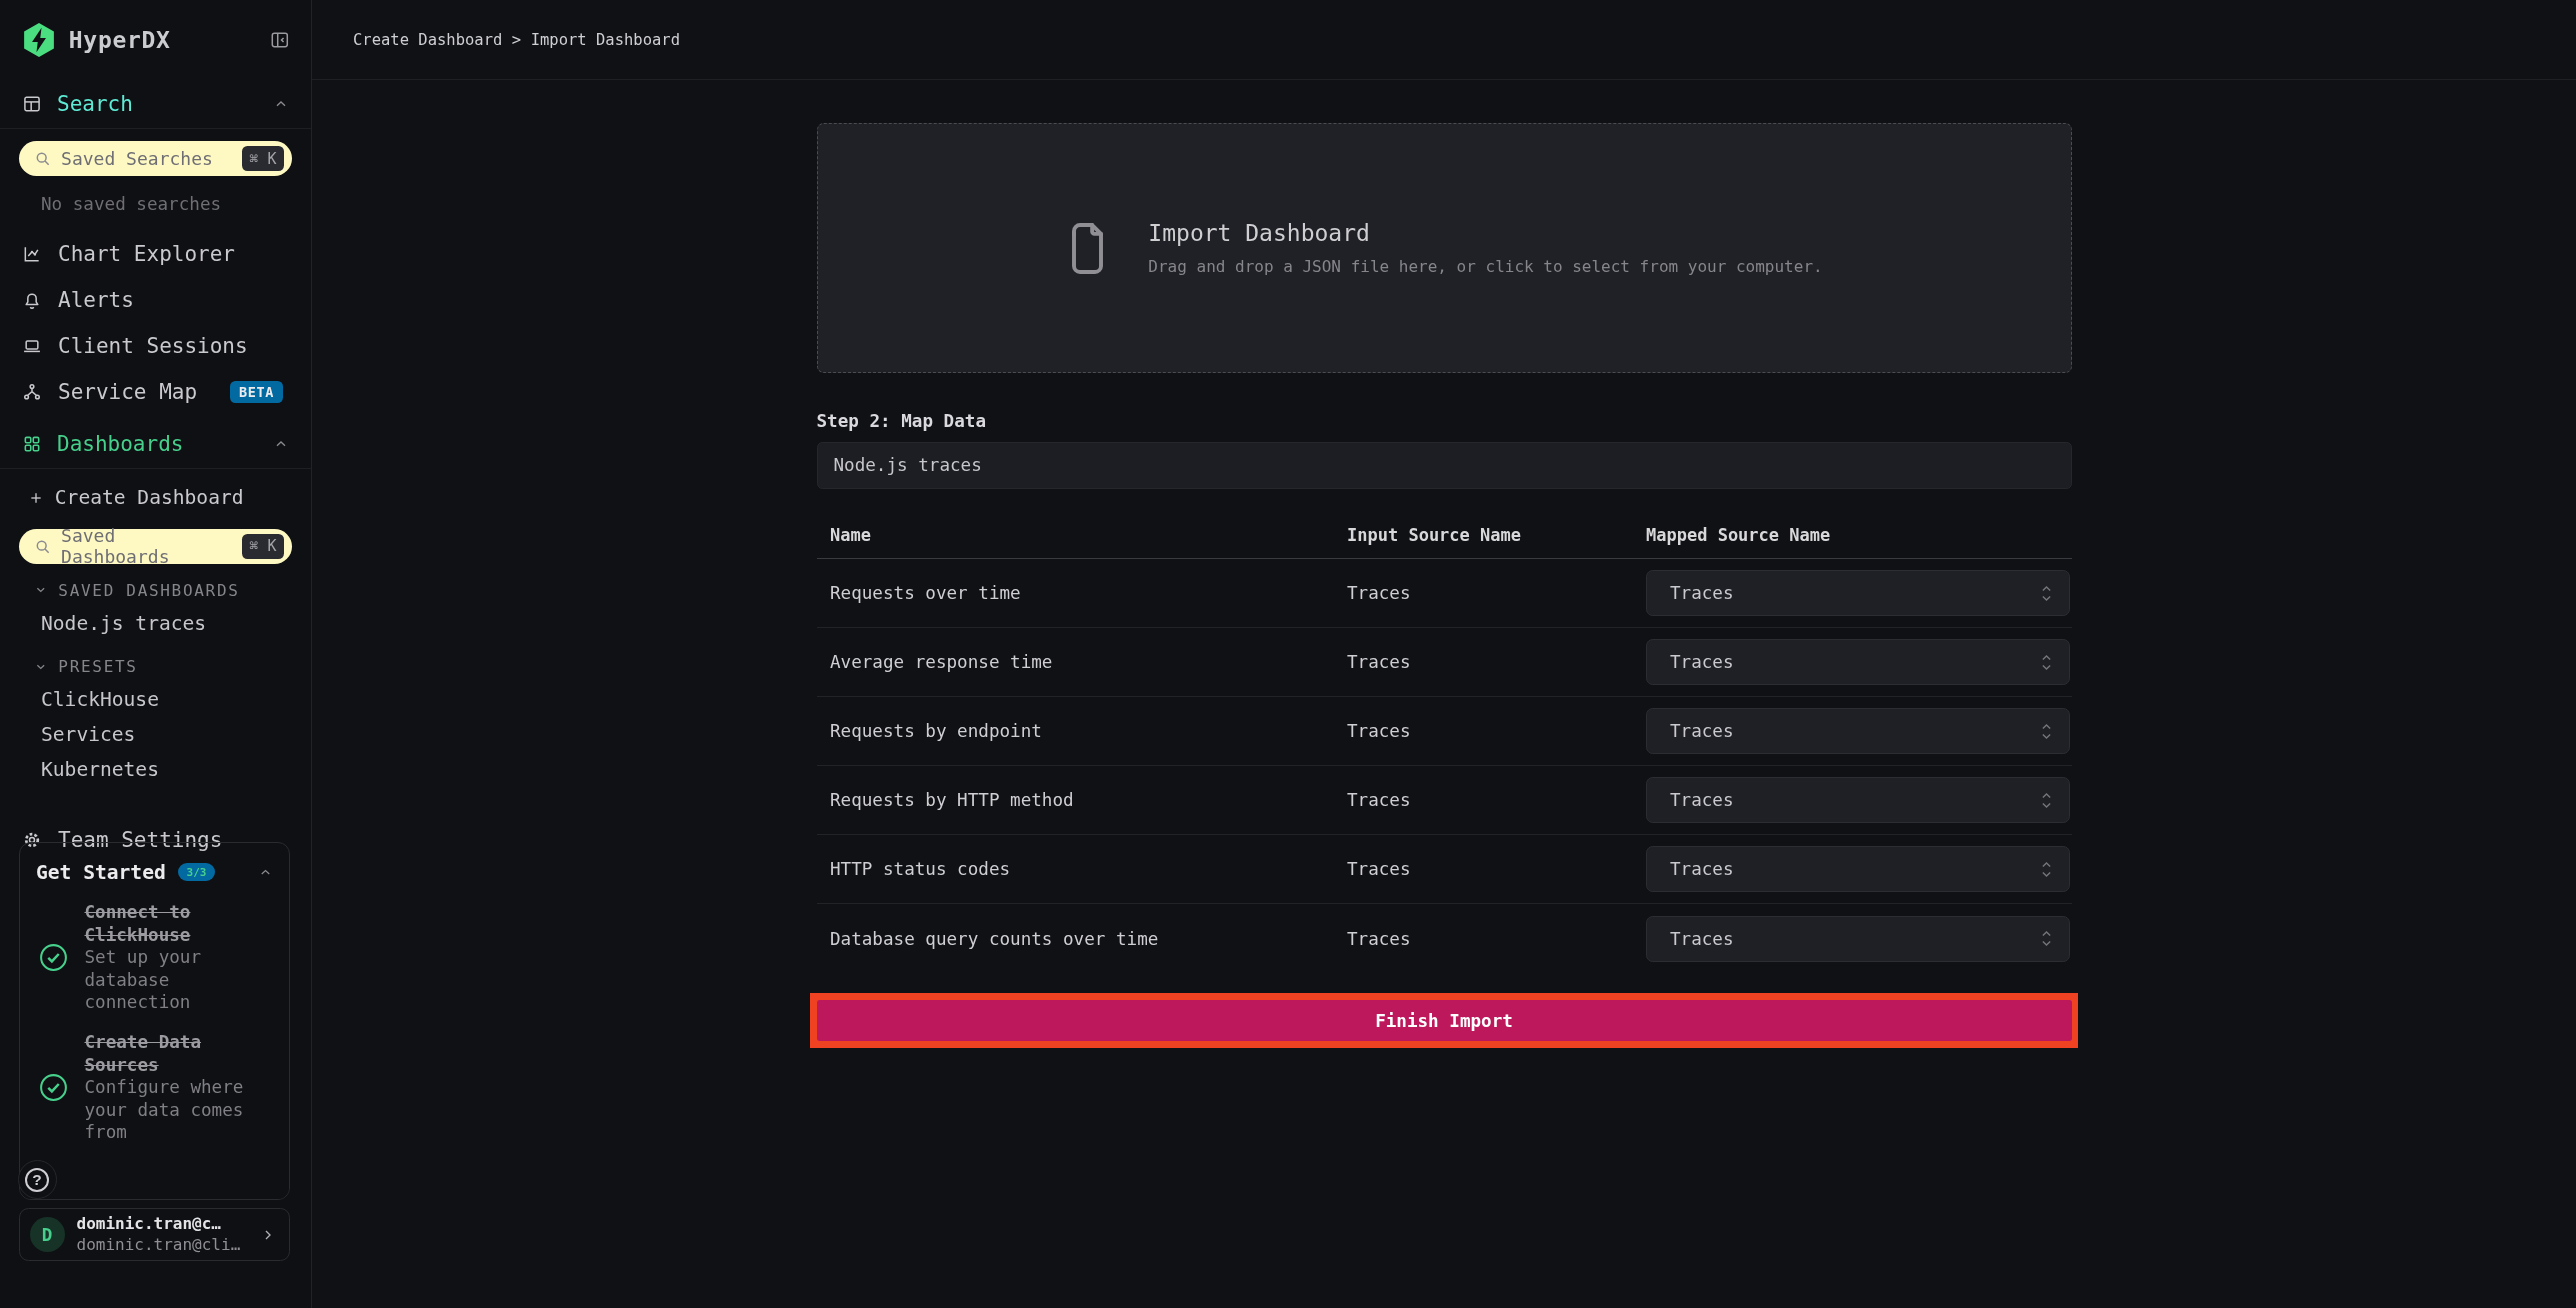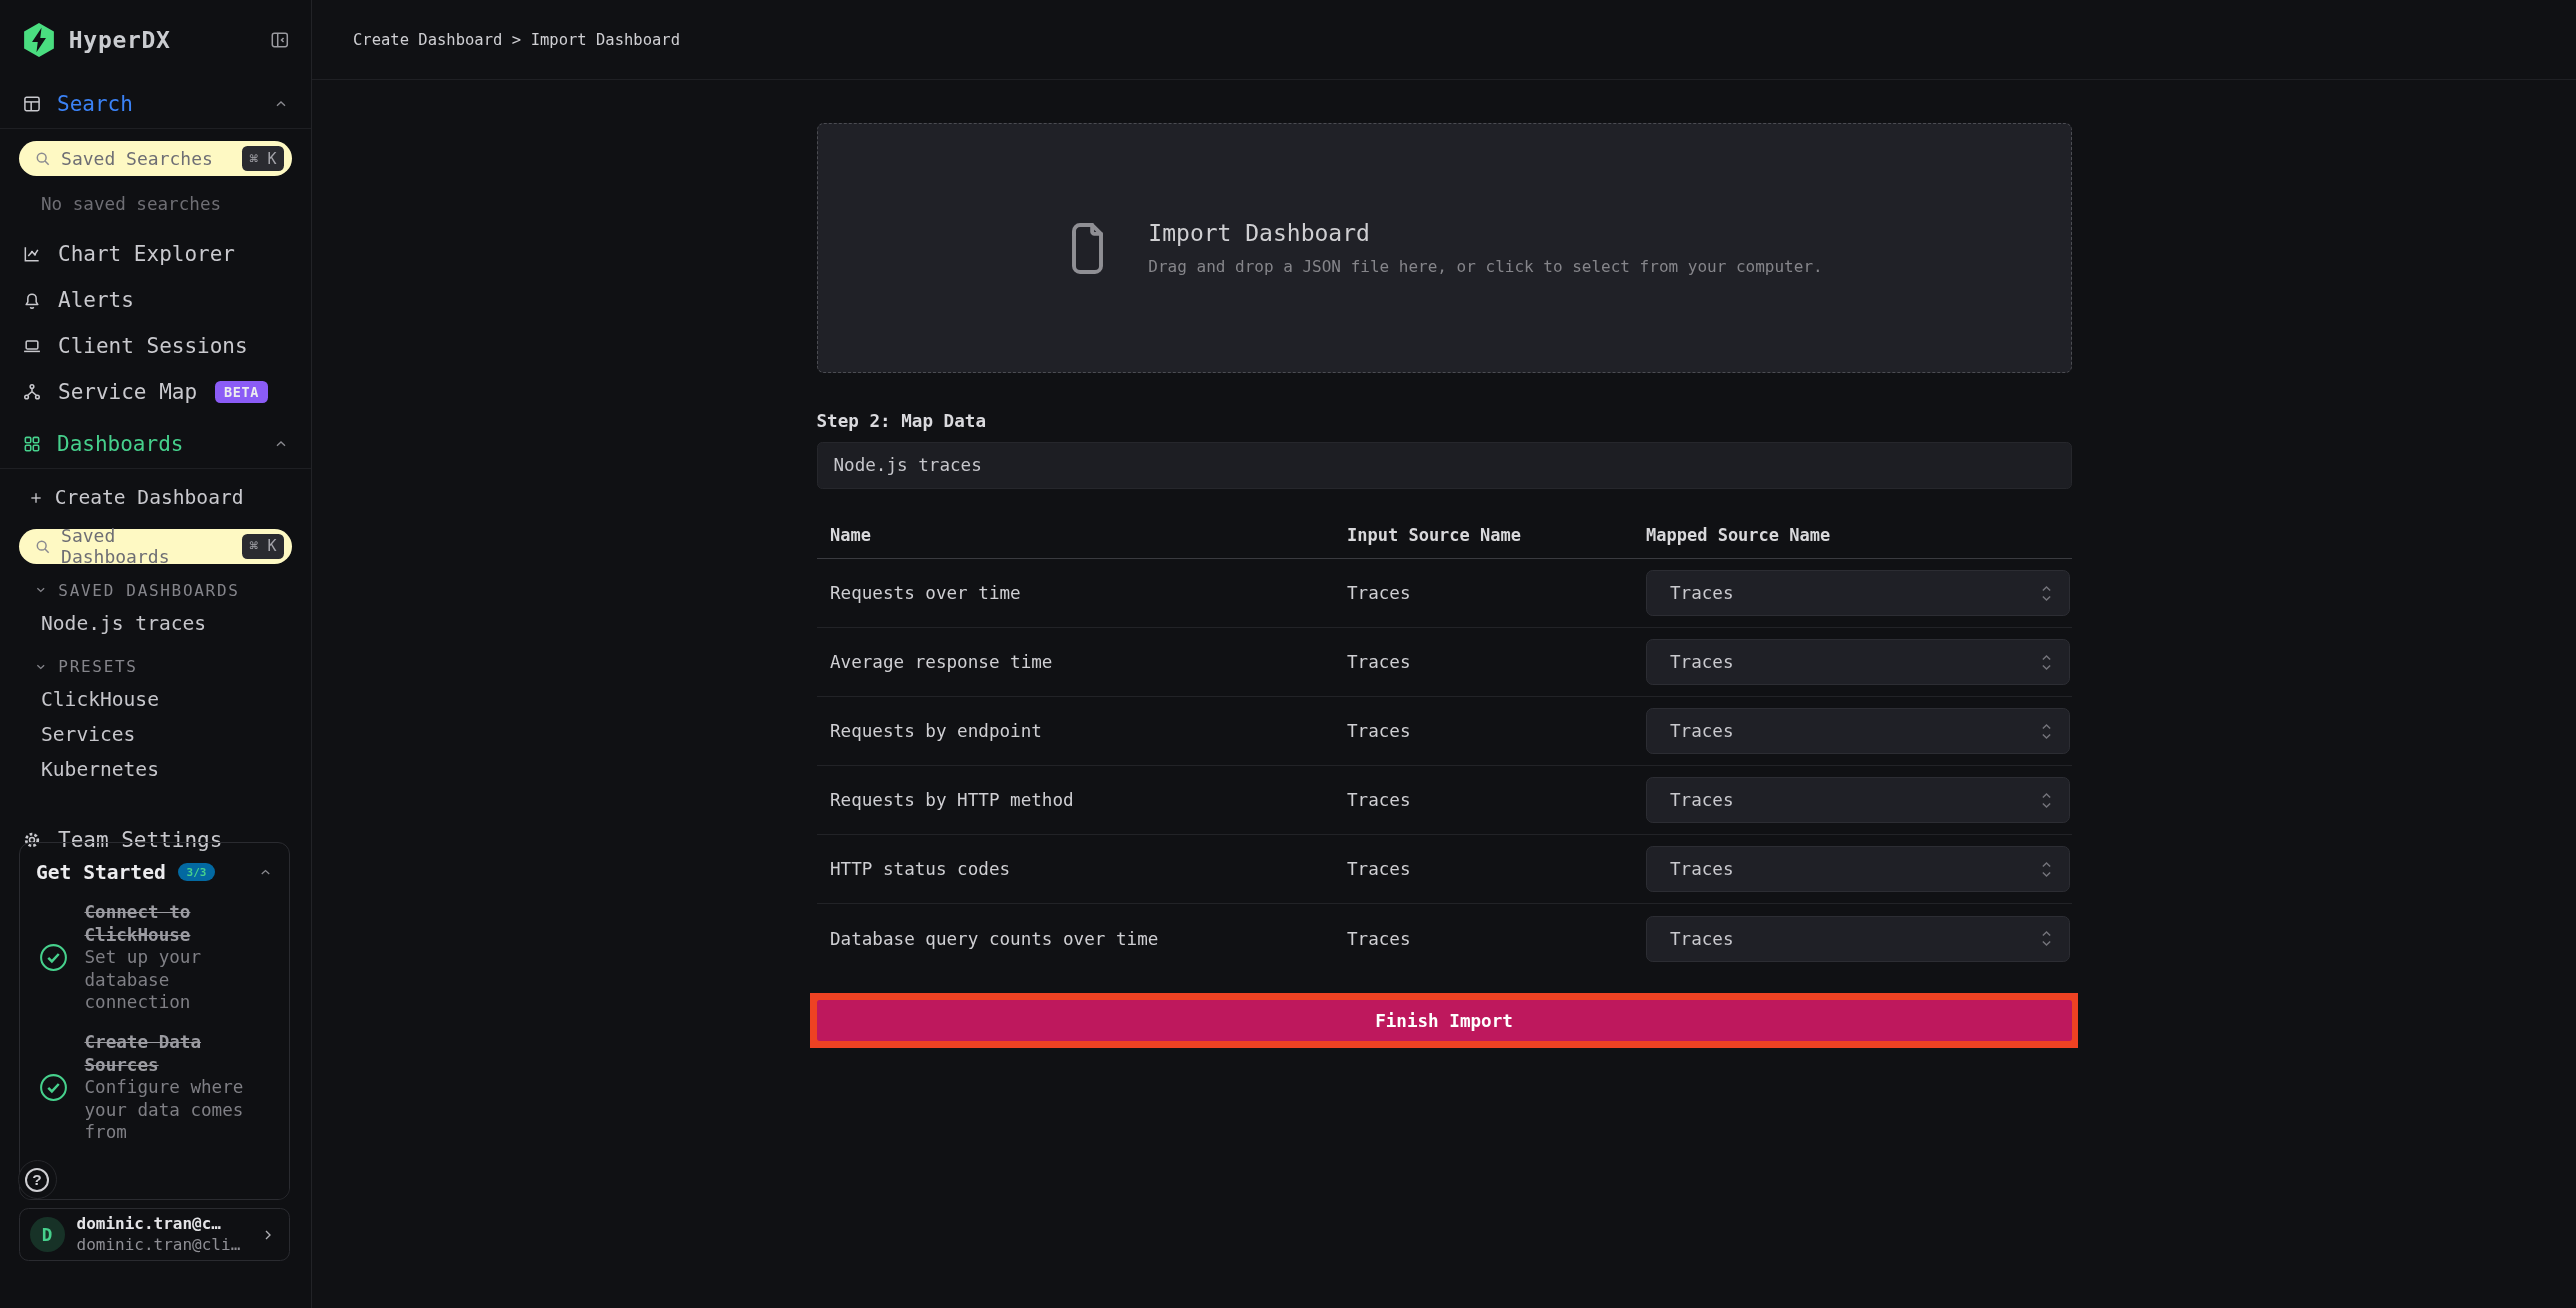--- a/index.html
+++ b/index.html
@@ -16,37 +16,37 @@
     width: 312px; flex-shrink: 0; position: relative;
     border-right: 0.7px solid #222327; overflow: hidden;
     display: flex; flex-direction: column; background: #0f1013;
   }
   .logo-row { height: 80px; display: flex; align-items: center; justify-content: space-between; padding: 0 20px; }
   .logo-left { display: flex; align-items: center; gap: 10.8px; }
   .logo-text { font-size: 23px; font-weight: bold; color: #caccd0; letter-spacing: 0.7px; }
   .icon { flex-shrink: 0; }
   .section-header {
     display: flex; align-items: center; gap: 15px; padding: 0 22px; height: 49px;
-    border-bottom: 0.7px solid #1e1f23; font-size: 21px; color: #3b82f6; cursor: pointer;
+    border-bottom: 0.7px solid #1e1f23; font-size: 21px; color: #5eead4; cursor: pointer;
   }
   .section-header .grow { flex: 1; }
   .pill {
     margin: 12px 19px 0; height: 35px; background: #fef9c3; border-radius: 17.6px;
     display: flex; align-items: center; gap: 9.5px; padding: 0 8px 0 15px; cursor: text;
   }
   .pill .ph { flex: 1; font-size: 18px; color: #6e6e74; }
   .kbd { background: #2a2b30; border-radius: 5.4px; padding: 3.4px 7.4px; font-size: 15px; color: #a3a3a9; }
   .empty-note { margin: 17.6px 0 5.4px 41px; font-size: 17.6px; color: #6e6e74; }
   .nav { margin-top: 12px; }
   .nav-item {
     height: 46px; display: flex; align-items: center; gap: 16px; padding: 0 22px;
     font-size: 21px; color: #c9c9ce; cursor: pointer;
   }
   .beta {
-    margin-left: 2px; background: #8b5cf6; color: #ececef; font-size: 13.5px; font-weight: bold;
+    margin-left: 17px; background: #0369a1; color: #ececef; font-size: 13.5px; font-weight: bold;
     padding: 3.4px 8.8px; border-radius: 5.4px; letter-spacing: 0.7px;
   }
   .dash-header { margin-top: 5.4px; color: #46d08c; }
   .create-row {
     margin-top: 9.5px; height: 38px; display: flex; align-items: center; gap: 10.8px;
     padding: 0 28px; font-size: 19.6px; color: #c9c9ce; cursor: pointer;
   }
   .group-label {
     margin-top: 10.8px; height: 31px; display: flex; align-items: center; gap: 10.8px;
     padding: 0 22px 0 34px; font-size: 16px; letter-spacing: 1.7px; color: #85858b; cursor: pointer;

